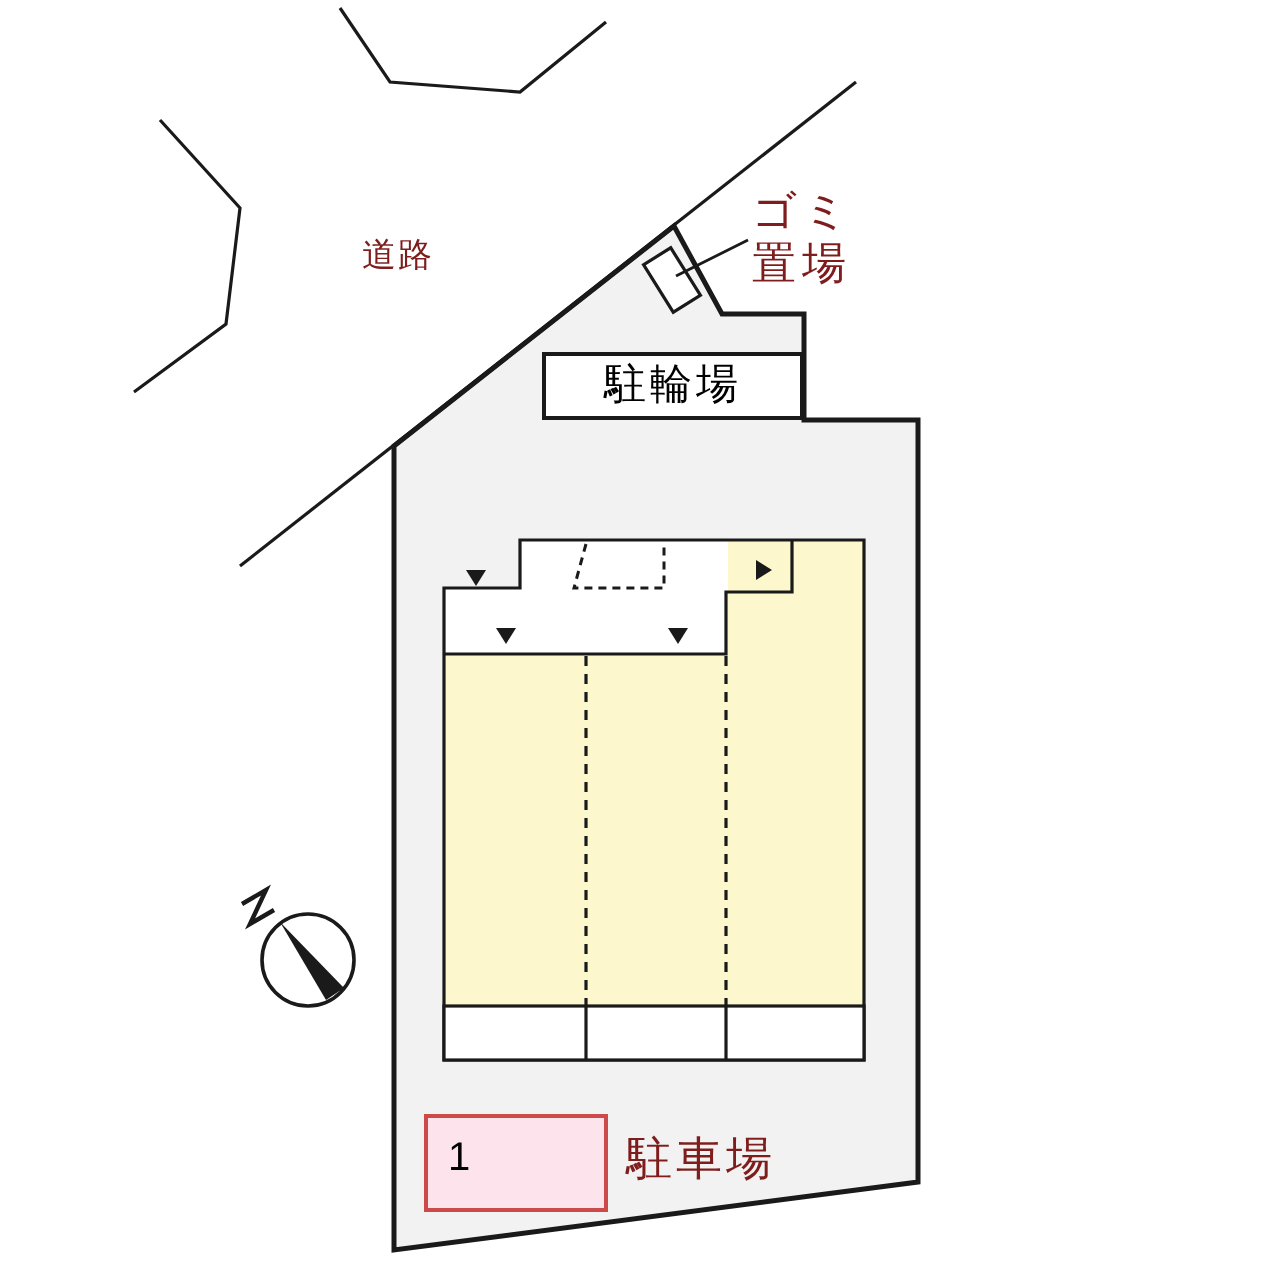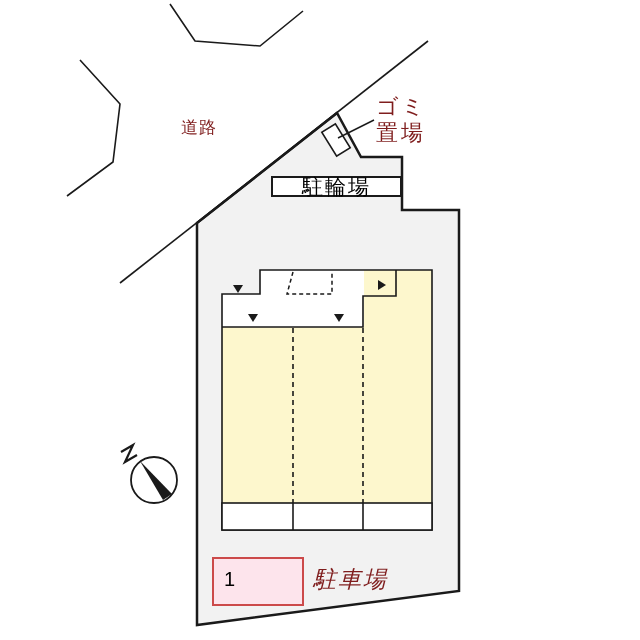--- a/index.html
+++ b/index.html
@@ -2,23 +2,23 @@
 <html><head>
   <meta charset="utf-8">
   <style>
     html, body { margin: 0; padding: 0; background: #ffffff; }
     body { width: 640px; height: 640px; overflow: hidden; }
     #map { position: relative; width: 640px; height: 640px; }
     svg { position: absolute; left: 0; top: 0; }
     .lbl { position: absolute; font-family: "DejaVu Sans", sans-serif; color: #7f1d1d; white-space: nowrap; }
     .road-lbl { left: 181px; top: 116px; font-size: 17px; letter-spacing: 1px; }
     .trash-lbl { left: 376px; top: 94px; font-size: 22px; line-height: 26px; letter-spacing: 3px; }
-    .bike-box { position: absolute; left: 271px; top: 176px; width: 131px; height: 21px; border: 2px solid #1a1a1a; background: #fff; box-sizing: border-box; display: flex; align-items: center; justify-content: center; font-family: "DejaVu Sans", sans-serif; font-size: 21px; letter-spacing: 2px; }
+    .bike-box { position: absolute; left: 271px; top: 176px; width: 131px; height: 34px; border: 2px solid #1a1a1a; background: #fff; box-sizing: border-box; display: flex; justify-content: center; font-family: "DejaVu Sans", sans-serif; font-size: 21px; letter-spacing: 2px; }
     .parking-box { position: absolute; left: 212px; top: 557px; width: 92px; height: 49px; border: 2px solid #cc4a4a; background: #fde4ec; box-sizing: border-box; font-family: "Liberation Sans", sans-serif; font-size: 20px; padding: 9px 0 0 10px; }
-    .parking-lbl { left: 313px; top: 564px; font-size: 23px; letter-spacing: 2px; font-style: italic; }
+    .parking-lbl { left: 313px; top: 564px; font-size: 23px; letter-spacing: 2px; }
   </style>
 </head>
 <body>
 
 <div id="map">
   <svg width="640" height="640" viewBox="0 0 640 640">
 
     <polyline points="170,4 195,41 260,46 303,11" fill="none" stroke="#1a1a1a" stroke-width="1.6"></polyline>
     <polyline points="80,60 120,104 113,162 67,196" fill="none" stroke="#1a1a1a" stroke-width="1.6"></polyline>
     <line x1="120" y1="283" x2="428" y2="41" stroke="#1a1a1a" stroke-width="1.6"></line>

